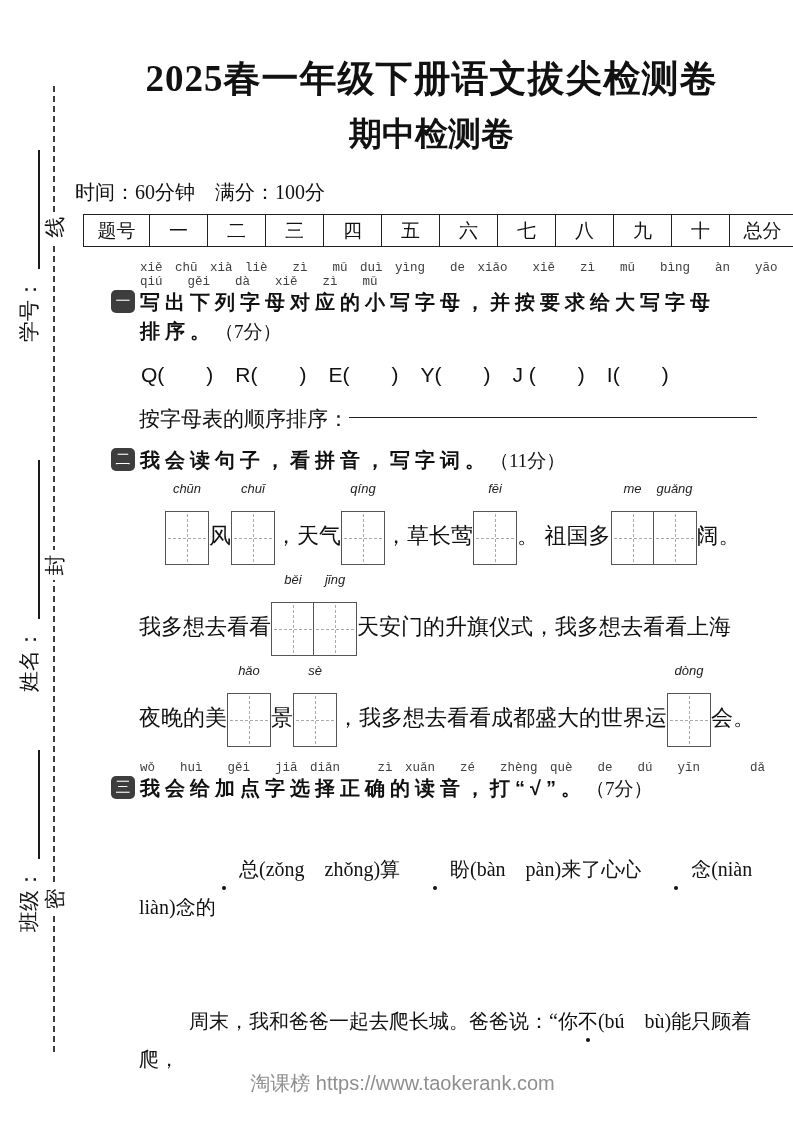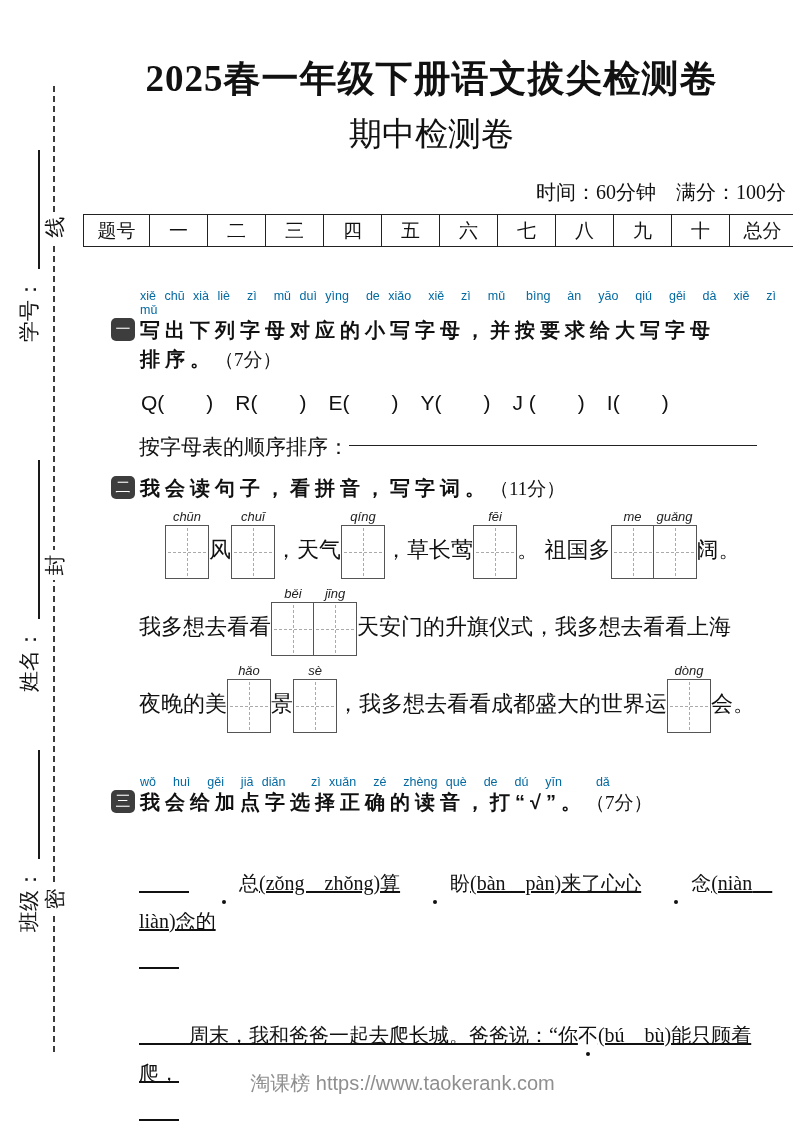--- a/index.html
+++ b/index.html
@@ -9,56 +9,56 @@
   .seal-line{position:absolute;left:53px;top:86px;height:966px;border-left:2px dashed #3c3c3c;}
   .seal-char{position:absolute;left:40px;width:30px;height:34px;background:#fff;
              display:flex;align-items:center;justify-content:center;
              font-size:21px;transform:rotate(-90deg);}
   .side-rot{position:absolute;transform-origin:left top;transform:rotate(-90deg);
             display:flex;align-items:center;gap:10px;font-size:21px;height:30px;}
   .side-rot .blank{flex:1;border-bottom:2px solid #1a1a1a;height:1px;align-self:flex-end;margin-bottom:4px;}
   
   .content{position:absolute;left:75px;top:0;width:713px;}
   h1.title{margin:54px 0 0;text-align:center;font-size:37px;font-weight:bold;letter-spacing:1px;}
-  h2.subtitle{margin:8px 0 0;text-align:center;font-size:33px;font-weight:normal;}
-  .meta{margin:22px 2px 8px 0;text-align:right;font-size:20px;}
+  h2.subtitle{margin:8px 0 0;text-align:center;font-size:33px;font-weight:bold;}
+  .meta{margin:22px 2px 8px 0;font-size:20px;}
   
   table.score{border-collapse:collapse;width:100%;table-layout:fixed;margin-left:8px;}
   table.score th,table.score td{border:1.6px solid #222;height:31px;text-align:center;
       font-size:19px;font-weight:normal;padding:0;}
   
   .q{margin-top:14px;padding-left:36px;}
   .qhead{display:flex;align-items:flex-end;}
   .badge{flex:0 0 auto;width:24px;height:23px;border-radius:5px;background:#3d3d3d;color:#fff;
          display:flex;align-items:center;justify-content:center;font-size:15px;
          font-family:"Liberation Sans","DejaVu Sans",sans-serif;margin:0 5px 3px 0;}
   .qtext{flex:1;}
-  .pline{font-family:Liberation Sans, sans-serif;font-size:12.5px;color:#0369a1;
-         word-spacing:5px;line-height:14px;white-space:pre-wrap;margin-top:28px;}
+  .pline{font-family:Liberation Mono, monospace;font-size:12.5px;color:#404040;
+         word-spacing:5px;line-height:14px;white-space:pre-wrap;}
   .qtitle{font-family:"Liberation Sans","DejaVu Sans",sans-serif;font-weight:bold;font-size:20px;
           letter-spacing:5px;line-height:27px;white-space:nowrap;}
   .scorelab{font-family:"Liberation Serif","DejaVu Serif",serif;font-weight:normal;font-size:19px;letter-spacing:0;text-align:right;}
   .qbody{margin-left:28px;}
   
   .letters{display:flex;gap:22px;margin:16px 0 0 2px;
            font-family:"Liberation Sans","DejaVu Sans",sans-serif;font-size:21px;}
   .orderline{margin-top:16px;font-size:21px;display:flex;align-items:center;}
   .orderblank{width:408px;border-bottom:1.6px solid #222;height:1px;margin-bottom:4px;}
   
   .wrow{display:flex;align-items:flex-end;margin-top:6px;font-size:22px;}
   .wrow .txt{padding-bottom:14px;white-space:nowrap;}
-  .pbox{display:inline-flex;flex-direction:column;align-items:center;}
+  .pbox{display:inline-flex;flex-direction:column;align-items:center;gap:14px;}
   .pin{font-family:"Liberation Sans","DejaVu Sans",sans-serif;font-size:13px;color:#222;height:17px;line-height:17px;}
   .tzg{position:relative;width:44px;height:54px;border:1.6px solid #555;box-sizing:border-box;background:#fff;}
   .tzg::before{content:"";position:absolute;left:50%;top:2px;bottom:2px;border-left:1px dashed #aaa;}
   .tzg::after{content:"";position:absolute;top:50%;left:2px;right:2px;border-top:1px dashed #aaa;}
   .join{margin-left:-2px;}
   
   .para{margin:10px 0 0 28px;font-size:20px;line-height:38px;}
-  .para .pl{white-space:pre-wrap;text-decoration:underline;}
+  .para .pl{white-space:pre-wrap;}
   .indent{text-indent:50px;}
   .dt{position:relative;display:inline-block;}
   .dt::after{content:"";position:absolute;left:50%;bottom:-2px;width:4px;height:4px;background:#111;
              border-radius:50%;transform:translateX(-50%);}
   
   .footer{position:absolute;left:12px;right:0;bottom:24px;text-align:center;color:#8f8f8f;
           font-family:"Liberation Sans","DejaVu Sans",sans-serif;font-size:20px;}
 </style>
 </head>
 <body>

